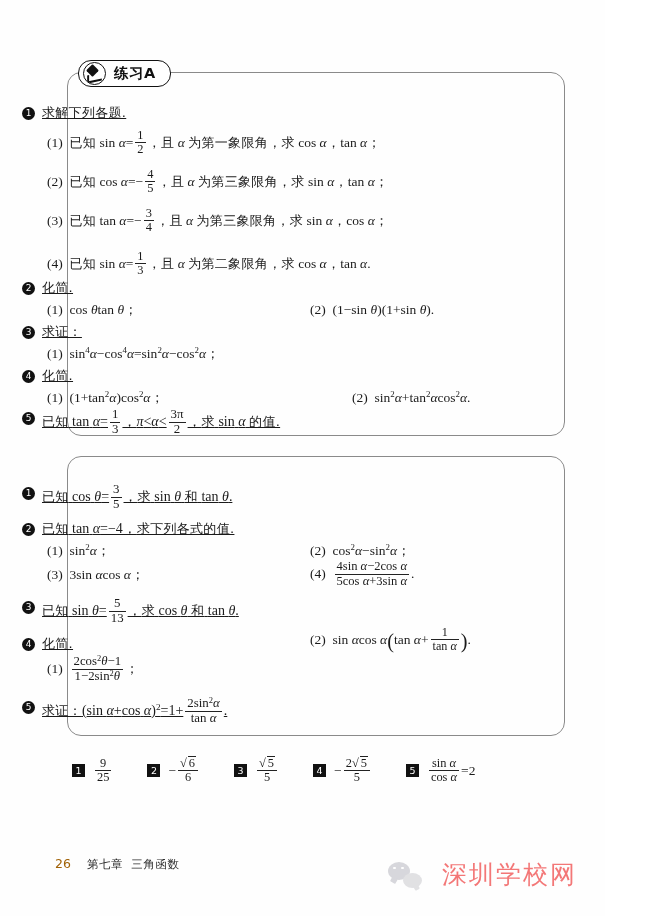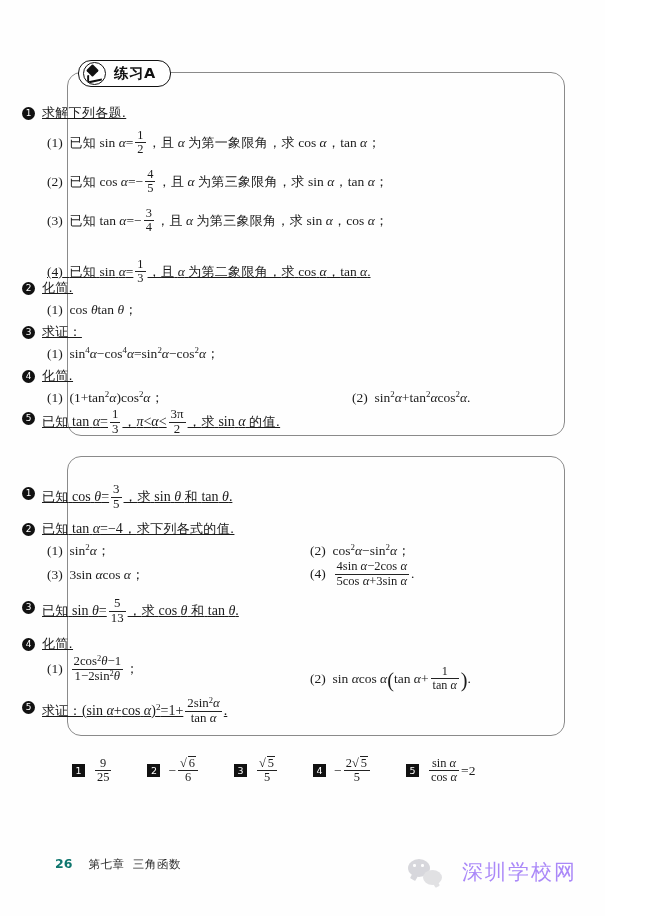--- a/index.html
+++ b/index.html
@@ -199,23 +199,23 @@
     position: absolute;
     left: 55px;
     top: 856px;
     display: flex;
     align-items: baseline;
     color: #3a3a3a;
   }
   #footer .pageno {
     font-family: "DejaVu Sans", "Liberation Sans", sans-serif;
     font-size: 12.5px;
-    font-weight: 700;
+    font-weight: 400;
     margin-right: 16px;
-    color: #0f766e;
+    color: #a16207;
   }
   #footer .chap {
     font-family: "DejaVu Sans", "Liberation Sans", sans-serif;
     font-size: 11.5px;
     color: #2b2b2b;
     letter-spacing: 0.6px;
     text-align: right;
   }
   #footer .chap .sp { display: inline-block; width: 8px; }
 
@@ -269,22 +269,22 @@
   #watermark .wechat .d {
     position: absolute;
     width: 2.6px; height: 2.6px;
     border-radius: 50%;
     background: #ffffff;
   }
   #watermark .wechat .d1 { left: 5px;  top: 5px; }
   #watermark .wechat .d2 { left: 13px; top: 5px; }
   #watermark .wmtext {
     font-family: "DejaVu Sans", "Liberation Sans", sans-serif;
-    font-size: 21px;
-    color: #8b5cf6;
+    font-size: 25px;
+    color: #ef4444;
     letter-spacing: 2px;
     white-space: nowrap;
   }
 </style>
 </head>
 <body>
 
 <div class="page">
 
   <div class="ex-box" id="box-a"></div>
@@ -307,31 +307,34 @@
   <div class="sub col1" style="top:168px;">
     <span class="fn">(2)</span>&nbsp;
     <span class="cjk">已知</span> <span class="fn">cos</span> <span class="it">α</span>=−<span class="frac"><span class="n">4</span><span class="d">5</span></span>，<span class="cjk">且</span> <span class="it">α</span> <span class="cjk">为第三象限角</span>，<span class="cjk">求</span> <span class="fn">sin</span> <span class="it">α</span>，<span class="fn">tan</span> <span class="it">α</span>；
   </div>
 
   <div class="sub col1" style="top:207px;">
     <span class="fn">(3)</span>&nbsp;
     <span class="cjk">已知</span> <span class="fn">tan</span> <span class="it">α</span>=−<span class="frac"><span class="n">3</span><span class="d">4</span></span>，<span class="cjk">且</span> <span class="it">α</span> <span class="cjk">为第三象限角</span>，<span class="cjk">求</span> <span class="fn">sin</span> <span class="it">α</span>，<span class="fn">cos</span> <span class="it">α</span>；
   </div>
 
-  <div class="sub col1" style="top:258px;text-decoration:underline;">
+  <div class="sub col1" style="top:250px;">
     <span class="fn">(4)</span>&nbsp;
     <span class="cjk">已知</span> <span class="fn">sin</span> <span class="it">α</span>=<span class="frac"><span class="n">1</span><span class="d">3</span></span>，<span class="cjk">且</span> <span class="it">α</span> <span class="cjk">为第二象限角</span>，<span class="cjk">求</span> <span class="fn">cos</span> <span class="it">α</span>，<span class="fn">tan</span> <span class="it">α</span>.
   </div>
 
   <div class="prob" style="top:278px;">
     <span class="num">2</span>
     <span class="stem cjk">化简.</span>
   </div>
   <div class="sub col1" style="top:300px;">
     <span class="fn">(1)</span>&nbsp; <span class="fn">cos</span> <span class="it">θ</span><span class="fn">tan</span> <span class="it">θ</span>；
+  </div>
+  <div class="sub col2" style="top:300px;">
+    <span class="fn">(2)</span>&nbsp; (1−<span class="fn">sin</span> <span class="it">θ</span>)(1+<span class="fn">sin</span> <span class="it">θ</span>).
   </div>
 
   <div class="prob" style="top:322px;">
     <span class="num">3</span>
     <span class="stem cjk">求证：</span>
   </div>
   <div class="sub col1" style="top:344px;">
     <span class="fn">(1)</span>&nbsp; <span class="fn">sin</span><sup>4</sup><span class="it">α</span>−<span class="fn">cos</span><sup>4</sup><span class="it">α</span>=<span class="fn">sin</span><sup>2</sup><span class="it">α</span>−<span class="fn">cos</span><sup>2</sup><span class="it">α</span>；
   </div>
 
@@ -391,21 +394,21 @@
   </div>
 
   <div class="prob" style="top:634px;">
     <span class="num">4</span>
     <span class="stem cjk">化简.</span>
   </div>
   <div class="sub col1" style="top:655px;">
     <span class="fn">(1)</span>&nbsp;
     <span class="frac" style="font-size:0.95em;"><span class="n">2<span class="fn">cos</span><sup>2</sup><span class="it">θ</span>−1</span><span class="d">1−2<span class="fn">sin</span><sup>2</sup><span class="it">θ</span></span></span>；
   </div>
-  <div class="sub col2" style="top:665px;">
+  <div class="sub col2" style="top:626px;">
     <span class="fn">(2)</span>&nbsp; <span class="fn">sin</span> <span class="it">α</span><span class="fn">cos</span> <span class="it">α</span><span class="paren-big">(</span><span class="fn">tan</span> <span class="it">α</span>+<span class="frac" style="font-size:0.9em;"><span class="n">1</span><span class="d"><span class="fn">tan</span> <span class="it">α</span></span></span><span class="paren-big">)</span>.
   </div>
 
   <div class="prob" style="top:697px;">
     <span class="num">5</span>
     <span class="stem">
       <span class="cjk">求证：</span>(<span class="fn">sin</span> <span class="it">α</span>+<span class="fn">cos</span> <span class="it">α</span>)<sup>2</sup>=1+<span class="frac" style="font-size:0.92em;"><span class="n">2<span class="fn">sin</span><sup>2</sup><span class="it">α</span></span><span class="d"><span class="fn">tan</span> <span class="it">α</span></span></span>.
     </span>
   </div>
 

